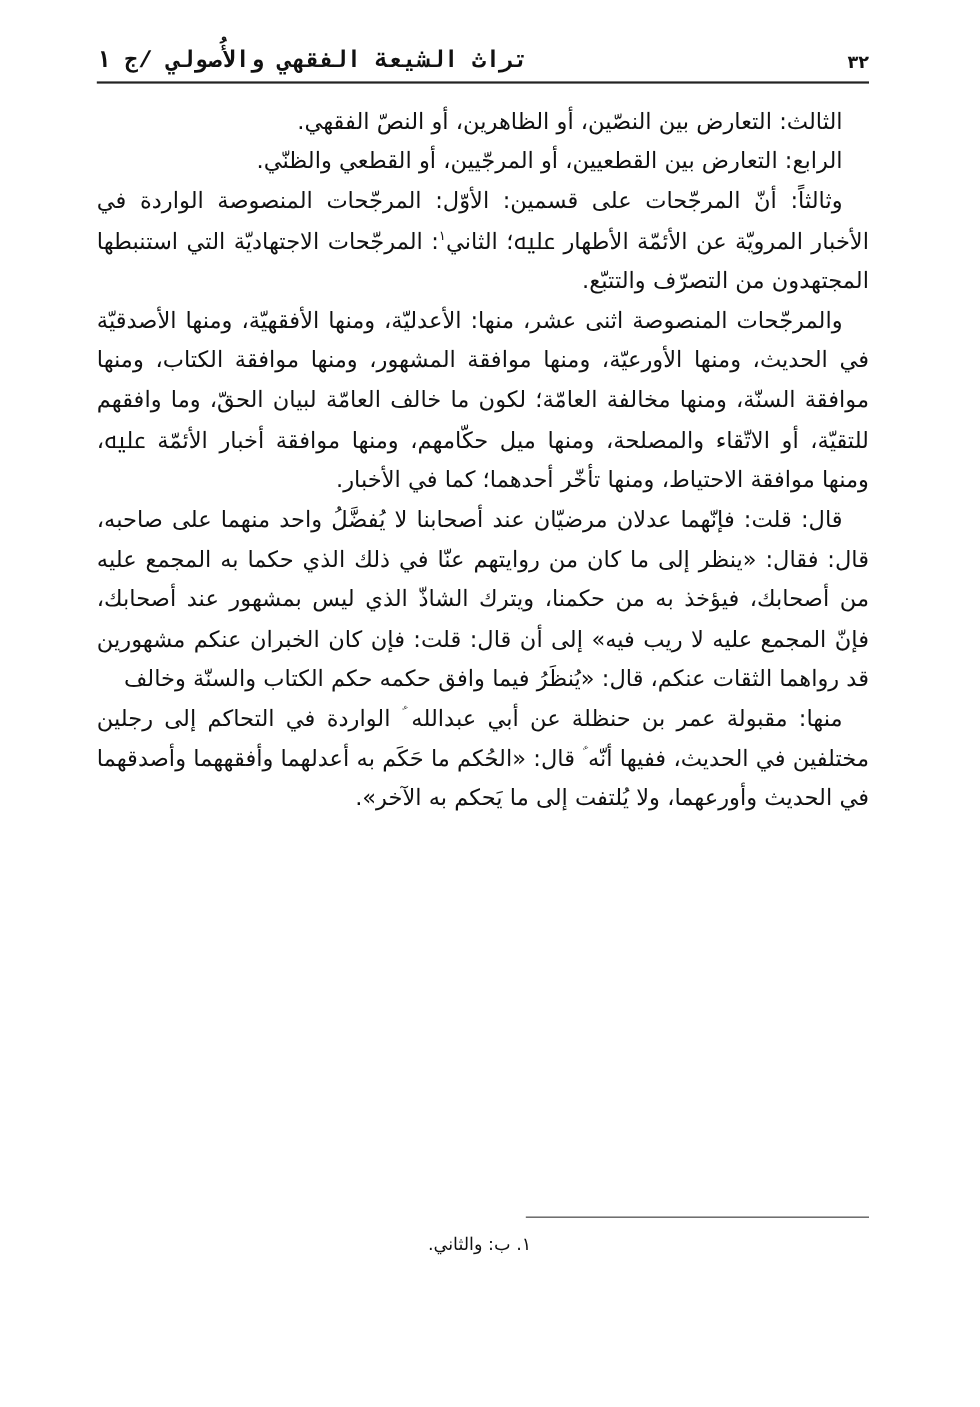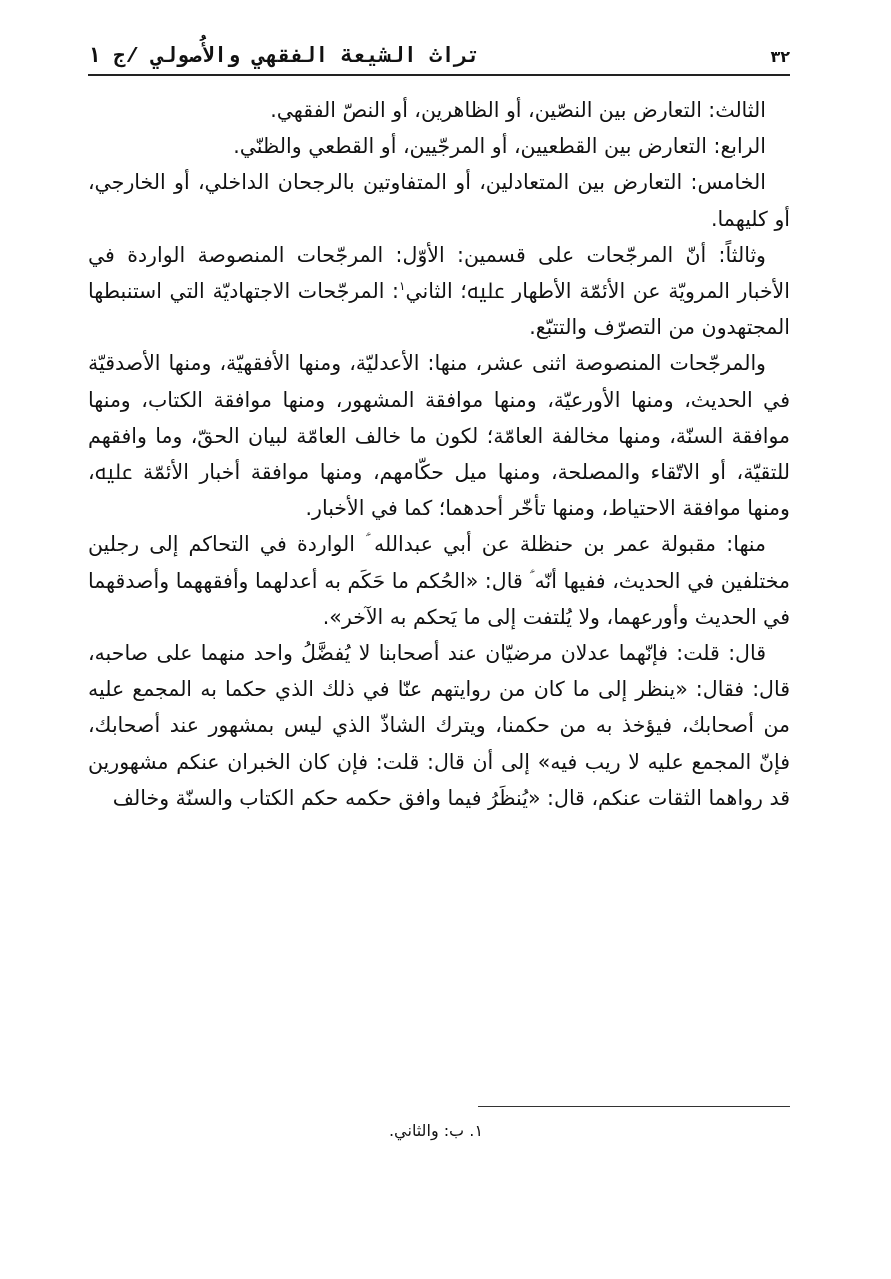--- a/index.html
+++ b/index.html
@@ -105,33 +105,30 @@
   </div>
 
   <div class="body-text">
     <p class="para indent">
       <span>الثالث: التعارض بين النصّين، أو الظاهرين، أو النصّ الفقهي.</span>
     </p>
     <p class="para indent">
       <span>الرابع: التعارض بين القطعيين، أو المرجّيين، أو القطعي والظنّي.</span>
     </p>
     <p class="para indent">
-      <span>الخامس: التعارض بين المتعادلين، أو المتفاوتين بالرجحان الداخلي، أو الخارجي، أو كليهما.</span>
-    </p>
-    <p class="para indent">
       <span class="lead">وثالثاً:</span><span> أنّ المرجّحات على قسمين: الأوّل: المرجّحات المنصوصة الواردة في الأخبار المرويّة عن الأئمّة الأطهار ﷷ؛ الثاني</span><sup class="fn-ref">١</sup><span>: المرجّحات الاجتهاديّة التي استنبطها المجتهدون من التصرّف والتتبّع.</span>
     </p>
     <p class="para indent">
       <span>والمرجّحات المنصوصة اثنى عشر، منها: الأعدليّة، ومنها الأفقهيّة، ومنها الأصدقيّة في الحديث، ومنها الأورعيّة، ومنها موافقة المشهور، ومنها موافقة الكتاب، ومنها موافقة السنّة، ومنها مخالفة العامّة؛ لكون ما خالف العامّة لبيان الحقّ، وما وافقهم للتقيّة، أو الاتّقاء والمصلحة، ومنها ميل حكّامهم، ومنها موافقة أخبار الأئمّة ﷷ، ومنها موافقة الاحتياط، ومنها تأخّر أحدهما؛ كما في الأخبار.</span>
     </p>
     <p class="para indent">
-      <span>منها: مقبولة عمر بن حنظلة عن أبي عبدالله ؑ الواردة في التحاكم إلى رجلين مختلفين في الحديث، ففيها أنّه ؑ قال: «الحُكم ما حَكَم به أعدلهما وأفقههما وأصدقهما في الحديث وأورعهما، ولا يُلتفت إلى ما يَحكم به الآخر».</span>
+      <span>قال: قلت: فإنّهما عدلان مرضيّان عند أصحابنا لا يُفضَّلُ واحد منهما على صاحبه، قال: فقال: «ينظر إلى ما كان من روايتهم عنّا في ذلك الذي حكما به المجمع عليه من أصحابك، فيؤخذ به من حكمنا، ويترك الشاذّ الذي ليس بمشهور عند أصحابك، فإنّ المجمع عليه لا ريب فيه» إلى أن قال: قلت: فإن كان الخبران عنكم مشهورين قد رواهما الثقات عنكم، قال: «يُنظَرُ فيما وافق حكمه حكم الكتاب والسنّة وخالف</span>
     </p>
     <p class="para indent">
-      <span>قال: قلت: فإنّهما عدلان مرضيّان عند أصحابنا لا يُفضَّلُ واحد منهما على صاحبه، قال: فقال: «ينظر إلى ما كان من روايتهم عنّا في ذلك الذي حكما به المجمع عليه من أصحابك، فيؤخذ به من حكمنا، ويترك الشاذّ الذي ليس بمشهور عند أصحابك، فإنّ المجمع عليه لا ريب فيه» إلى أن قال: قلت: فإن كان الخبران عنكم مشهورين قد رواهما الثقات عنكم، قال: «يُنظَرُ فيما وافق حكمه حكم الكتاب والسنّة وخالف</span>
+      <span>منها: مقبولة عمر بن حنظلة عن أبي عبدالله ؑ الواردة في التحاكم إلى رجلين مختلفين في الحديث، ففيها أنّه ؑ قال: «الحُكم ما حَكَم به أعدلهما وأفقههما وأصدقهما في الحديث وأورعهما، ولا يُلتفت إلى ما يَحكم به الآخر».</span>
     </p>
   </div>
 
   <div class="footnote-rule"></div>
 
   <div class="footnotes">
     <p class="footnote">
       <span>١.</span>
       <span>ب: والثاني.</span>
     </p>

